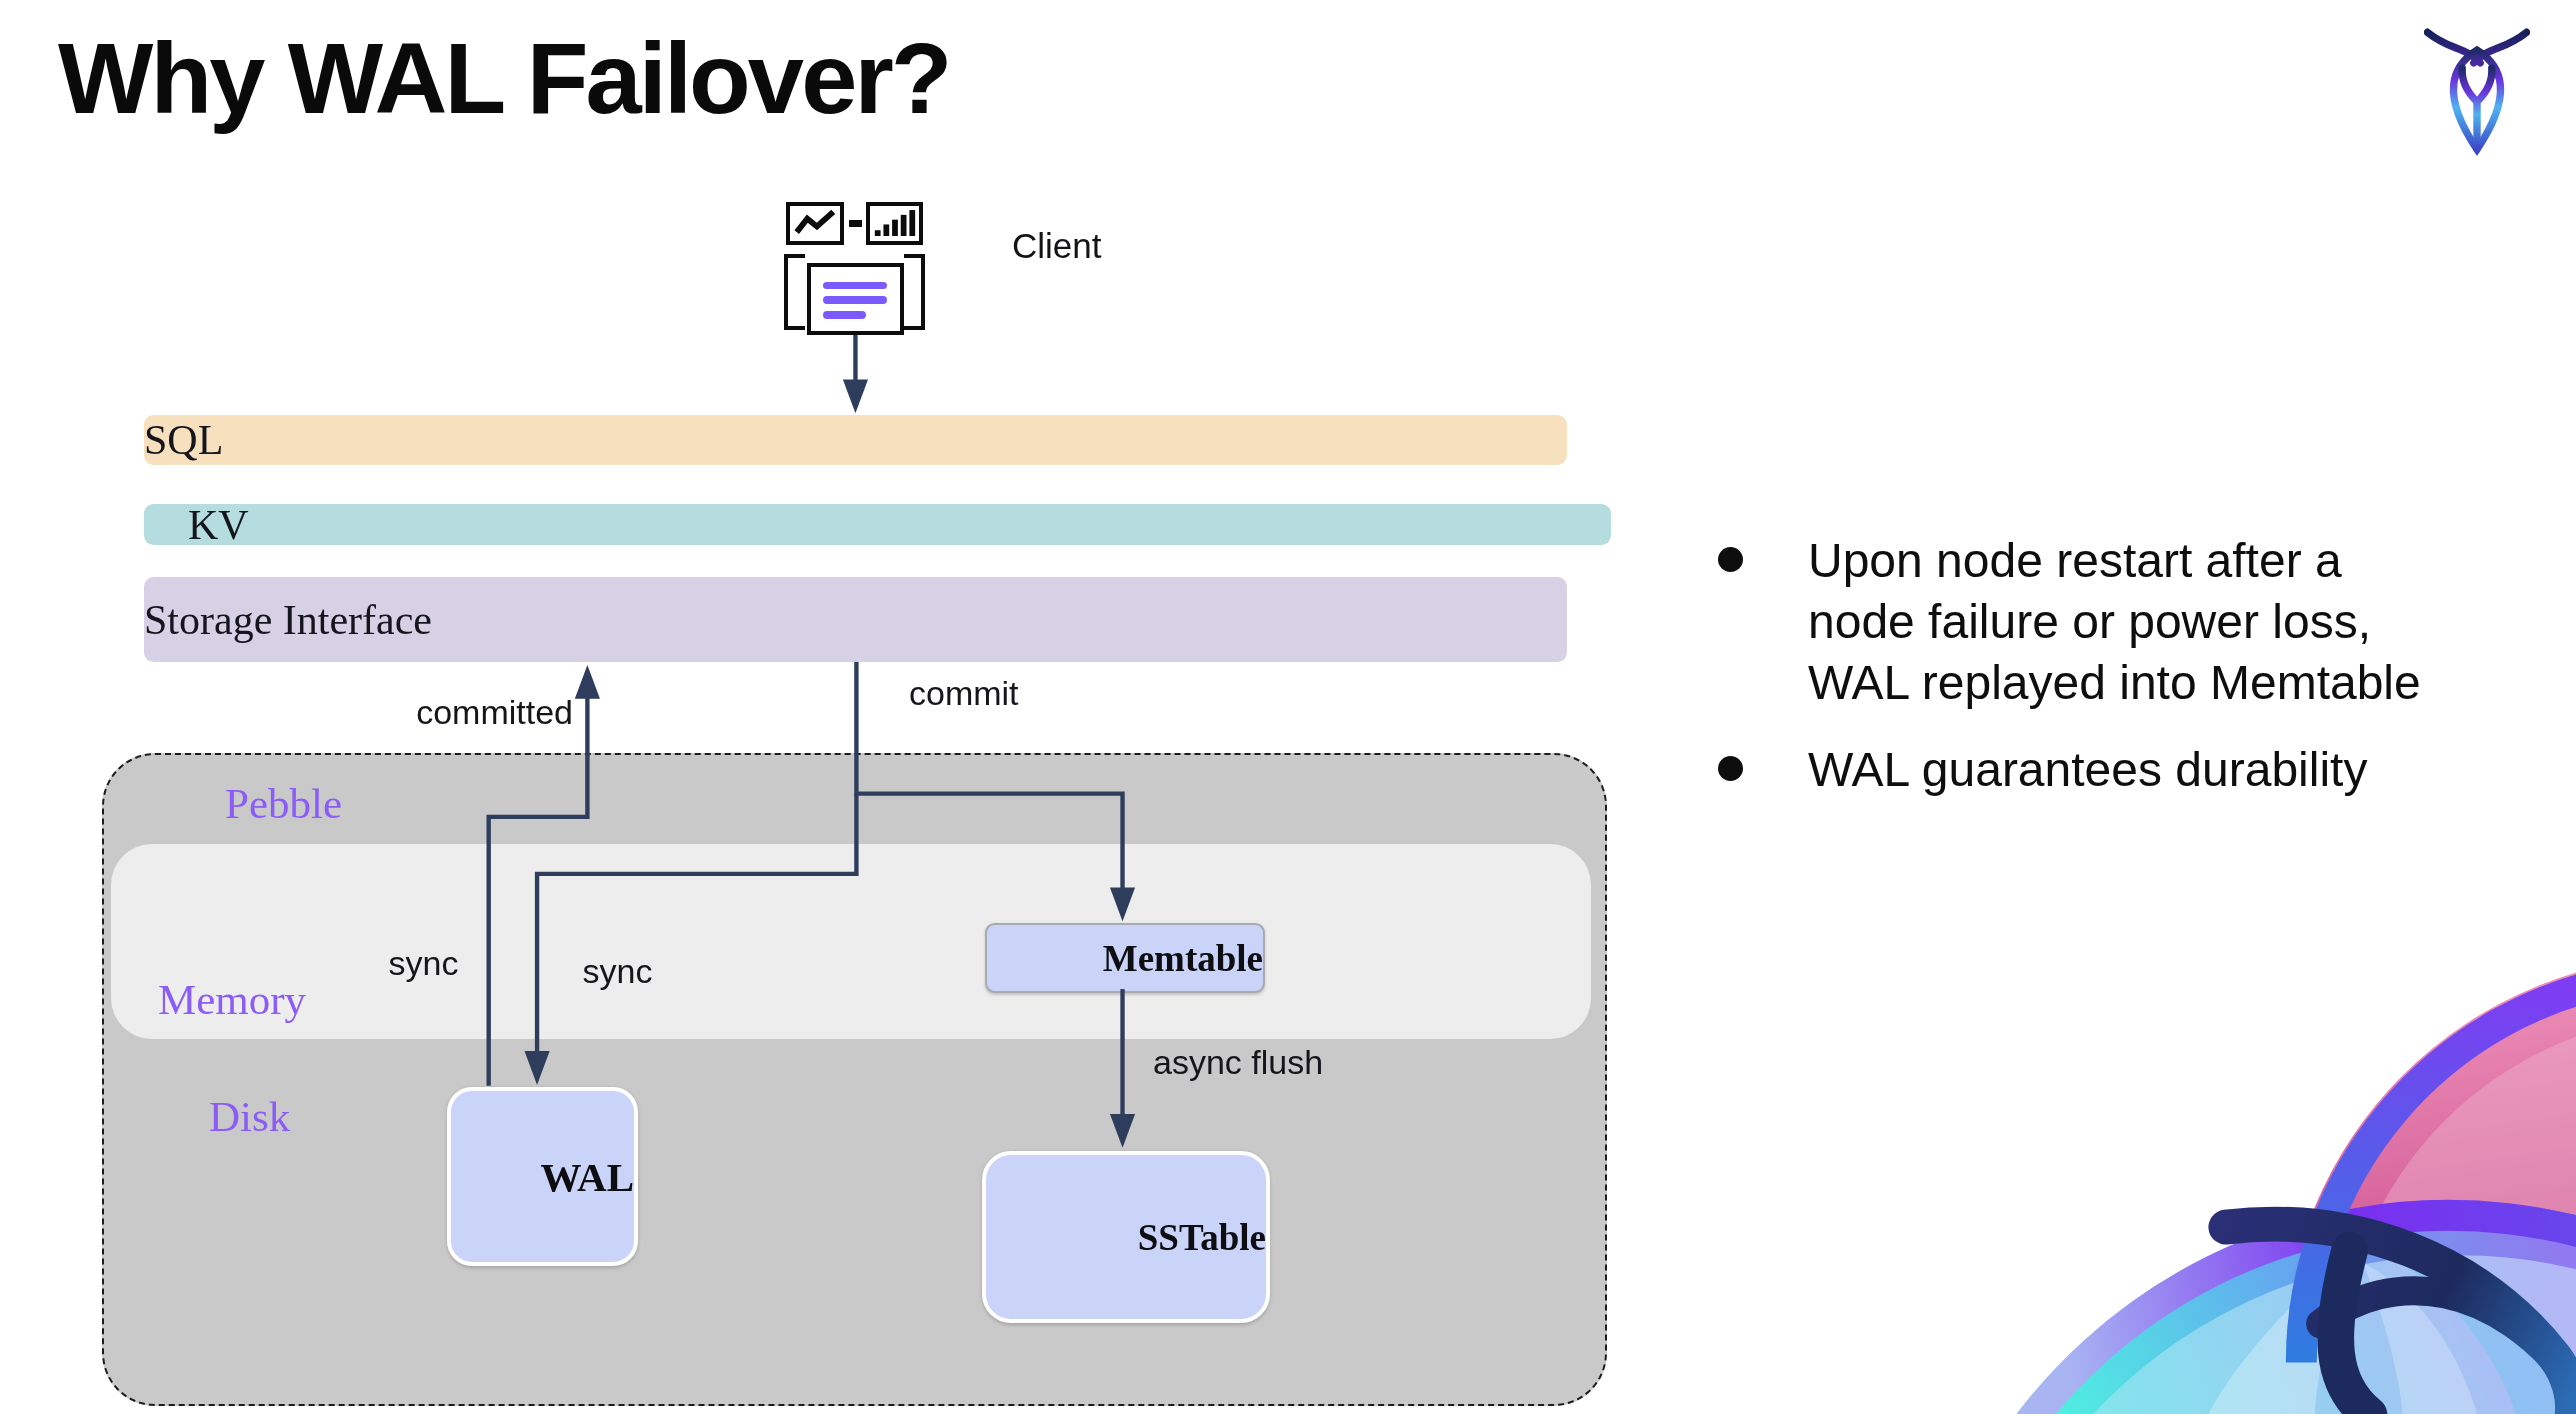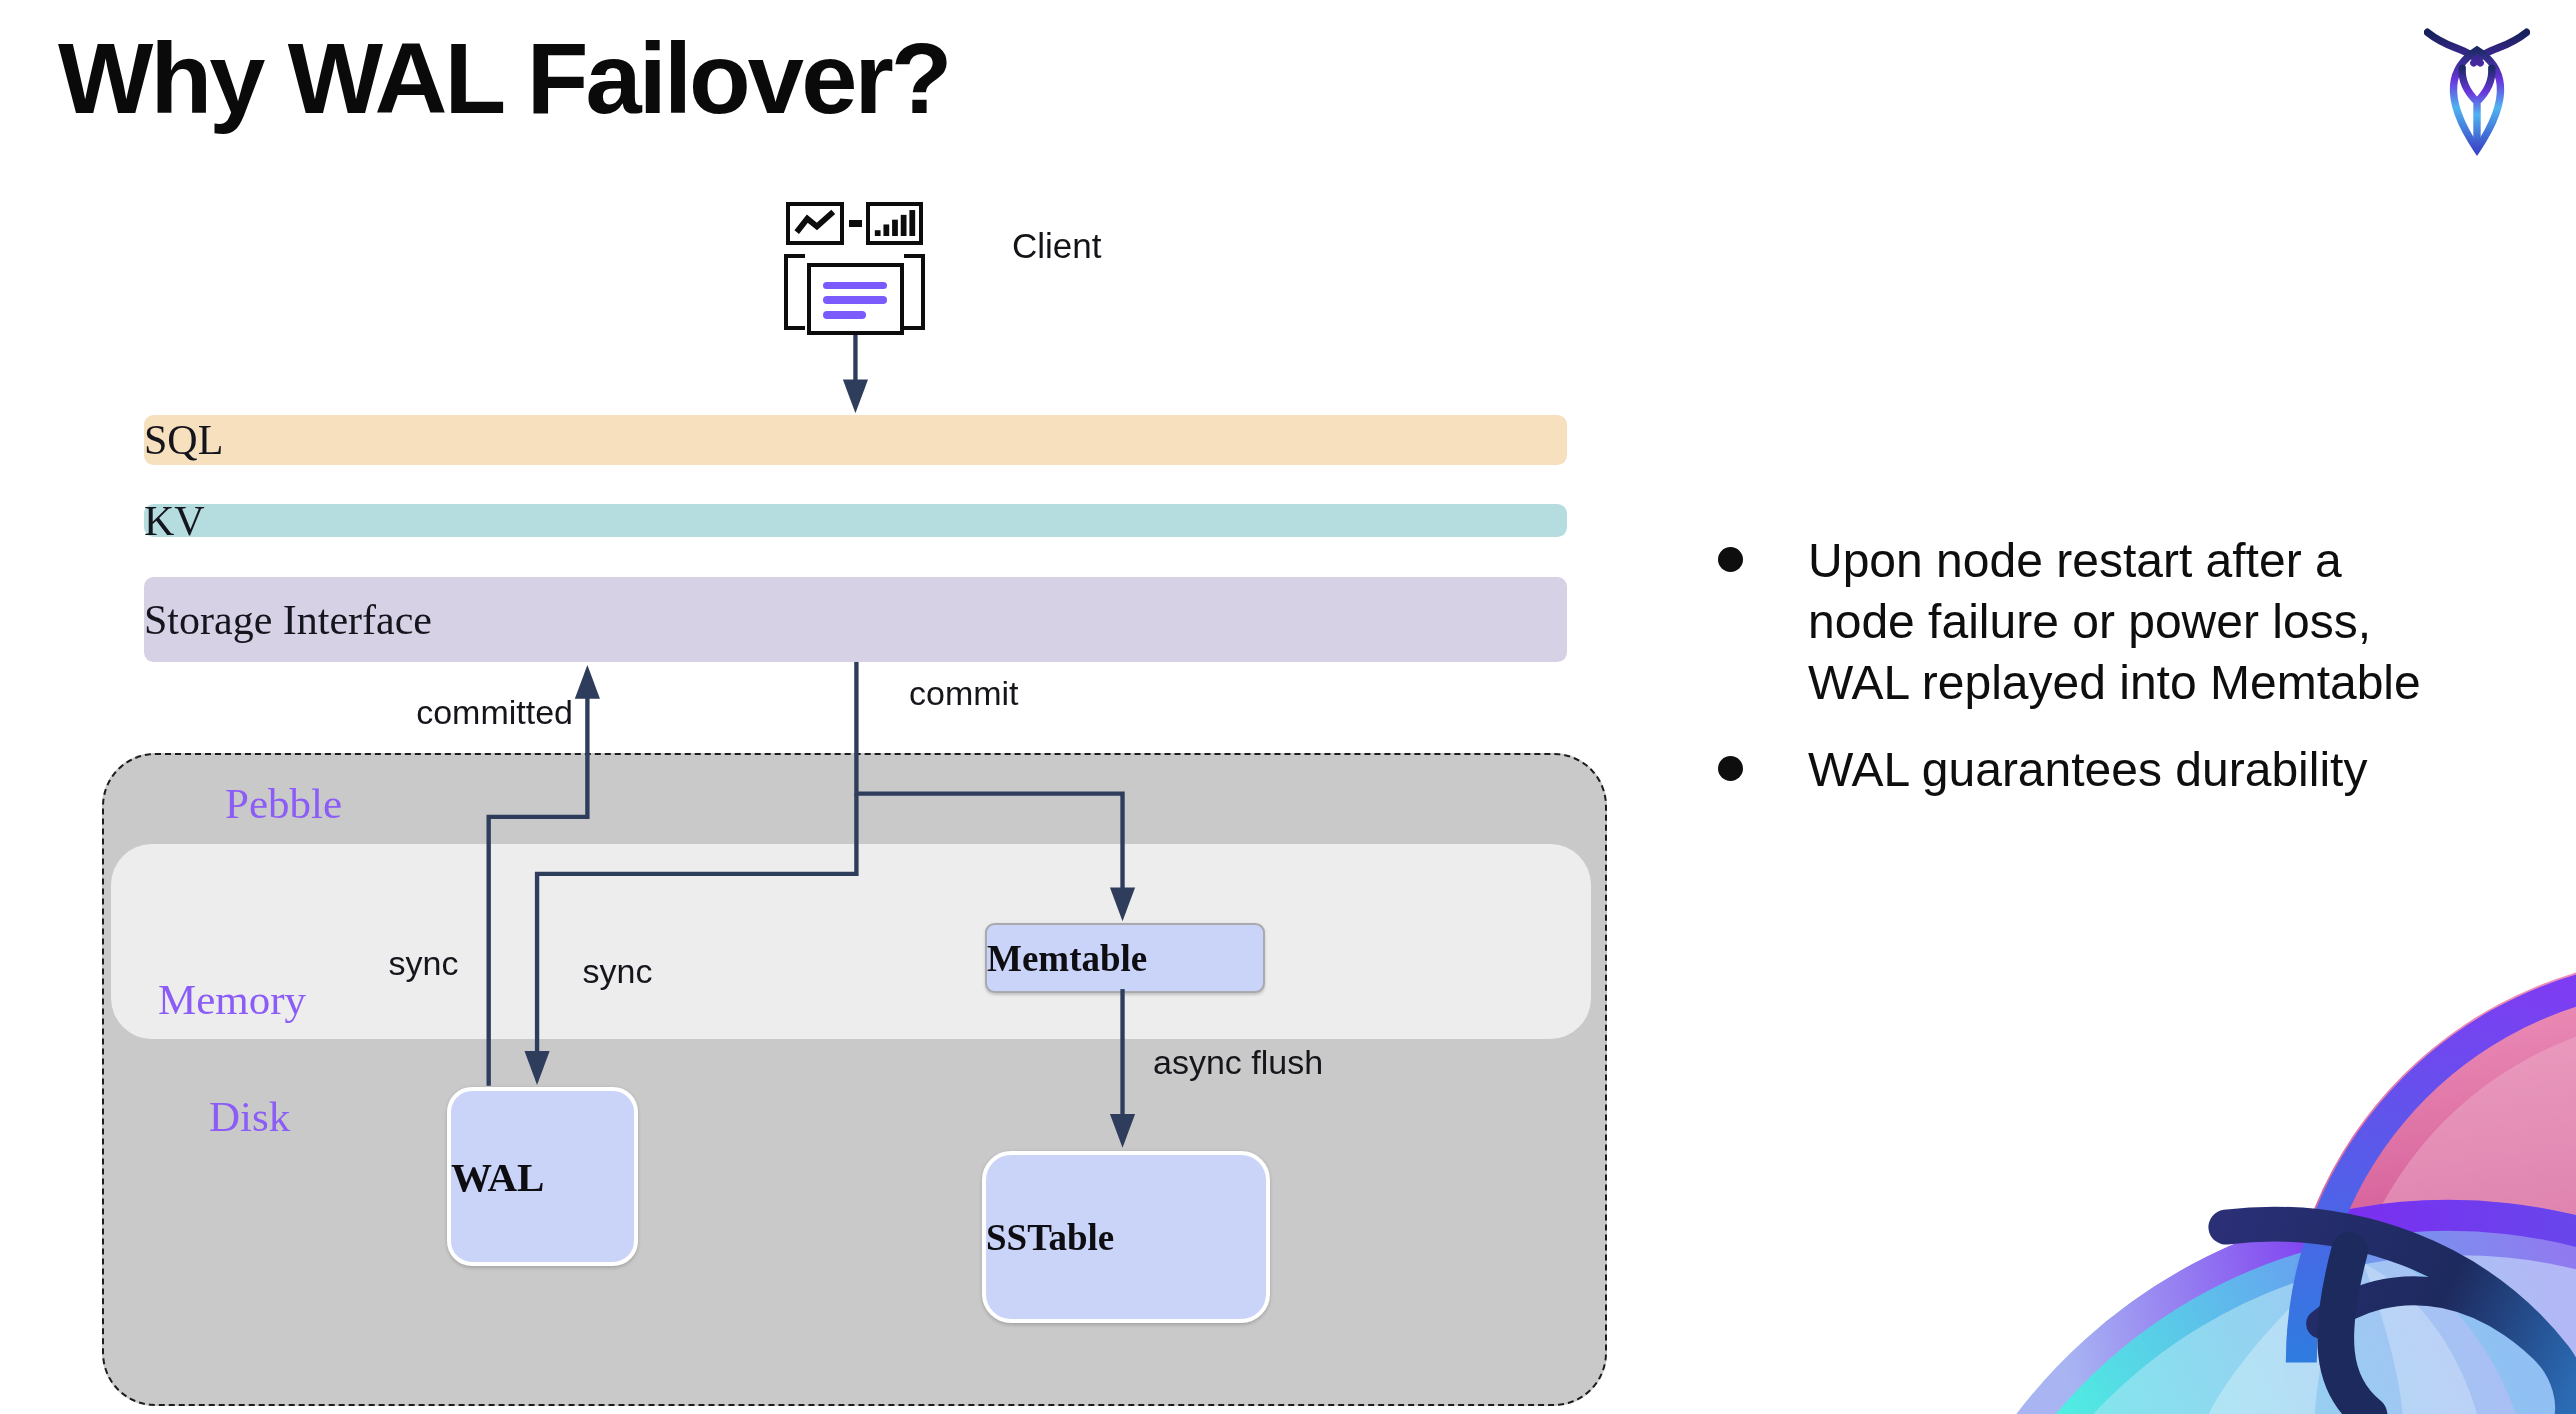--- a/index.html
+++ b/index.html
@@ -24,34 +24,34 @@
   .bracket{position:absolute;width:17.4px;height:68px;border-color:#0c0c0c;border-style:solid;}
   #bracket-l{left:784px;top:254px;border-width:4.8px 0 4.8px 4.8px;}
   #bracket-r{left:904px;top:254px;border-width:4.8px 4.8px 4.8px 0;}
   #client-label{left:1012px;top:226px;font-size:35px;color:#131318;}
 
   
   .layer-bar{position:absolute;left:144px;width:1423px;border-radius:9.7px;
              display:flex;align-items:center;justify-content:flex-start;
              font-family:"Liberation Serif",serif;font-size:42px;color:#15151e;}
   #bar-sql{top:415px;height:50px;background:#f6e0bd;}
-  #bar-kv{top:504px;height:33px;background:#b5dcdf;}
+  #bar-kv{top:504px;height:41px;background:#b5dcdf;padding-left:44px;}
   #bar-storage{top:577px;height:85px;background:#d7d1e5;}
 
   
   #pebble-box{left:102px;top:753px;width:1501px;height:649px;background:#c9c9ca;
               border:2.9px dashed #1c1c1c;border-radius:53px;}
   #memory-band{left:111px;top:844px;width:1480px;height:195px;background:#ededee;border-radius:41px;}
   .zone-label{position:absolute;font-family:"Liberation Serif",serif;font-size:43px;color:#8b5cf6;}
   #pebble-label{left:225px;top:779px;}
   #memory-label{left:158px;top:975px;}
   #disk-label{left:209px;top:1092px;}
 
   
-  .node-box{position:absolute;background:#c9d4f8;display:flex;align-items:center;justify-content:flex-start;
+  .node-box{position:absolute;background:#c9d4f8;display:flex;align-items:center;justify-content:flex-end;
             font-family:"Liberation Serif",serif;font-weight:700;color:#0d0d12;}
   #wal-box{left:447px;top:1087px;width:183px;height:171px;border:4.8px solid #ffffff;border-radius:25px;
            font-size:41px;box-shadow:0 1.9px 3.9px rgba(0,0,0,.18);}
   #memtable-box{left:985px;top:923px;width:276px;height:66px;border:2.9px solid #a9aab0;border-radius:9.7px;
                 font-size:37px;box-shadow:0 1.9px 2.9px rgba(0,0,0,.18);}
   #sstable-box{left:982px;top:1151px;width:280px;height:164px;border:4.8px solid #ffffff;border-radius:29px;
                font-size:37px;box-shadow:0 1.9px 3.9px rgba(0,0,0,.18);}
 
   
   .edge-label{position:absolute;font-size:34px;color:#15151c;}

